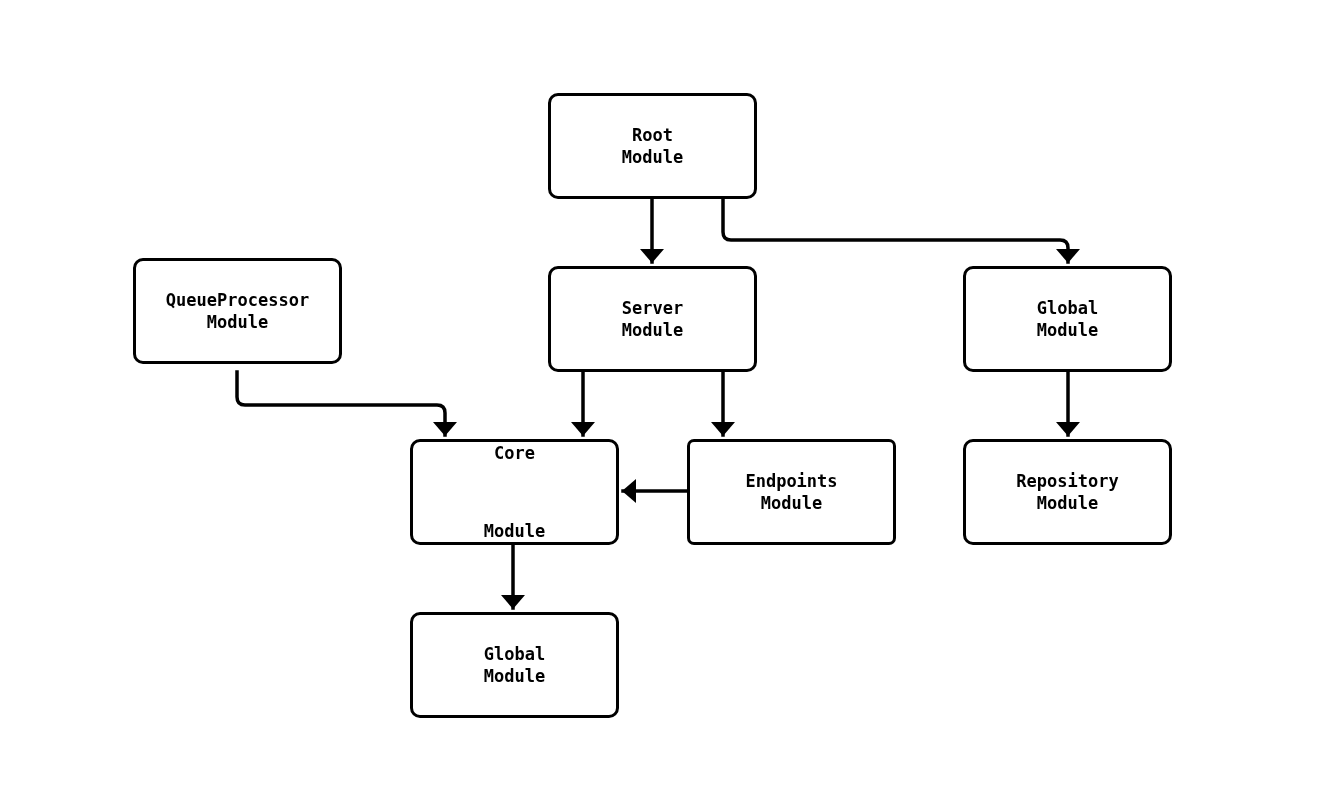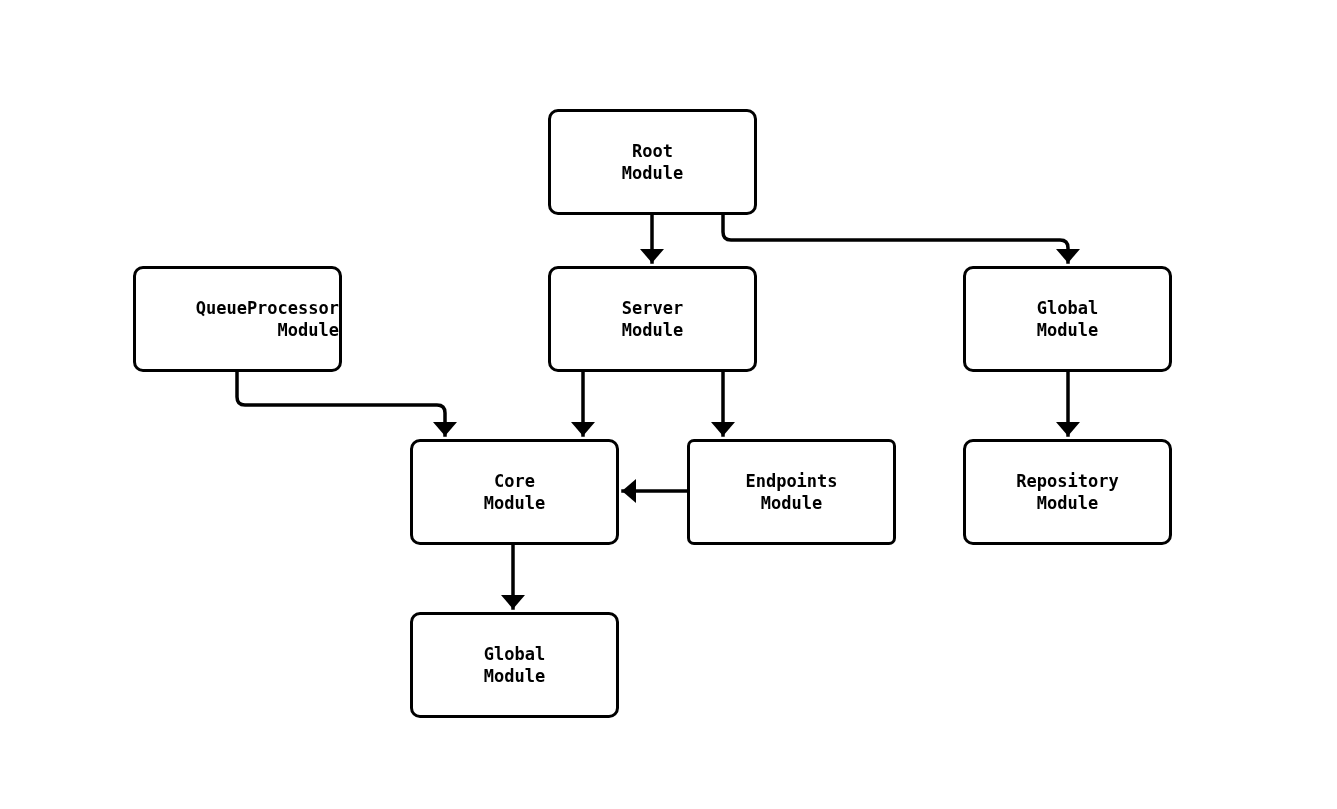--- a/index.html
+++ b/index.html
@@ -36,25 +36,25 @@
     justify-content: center;
     text-align: center;
     font-weight: bold;
     font-size: 17px;
     line-height: 22px;
     color: #000000;
   }
   .node span { display: block; white-space: nowrap; }
 
   
-  #node-root            { left: 548px; top: 93px; margin-top: 16px;  }
-  #node-queue-processor { left: 133px; top: 266px; align-items: flex-end; }
+  #node-root            { left: 548px; top: 93px;  }
+  #node-queue-processor { left: 133px; top: 258px; }
   #node-server          { left: 548px; top: 266px; }
   #node-global          { left: 963px; top: 266px; align-items: center; }
-  #node-core            { left: 410px; top: 439px; }
+  #node-core            { left: 410px; top: 439px; justify-content: space-between; }
   #node-endpoints       { left: 687px; top: 439px; border-radius: 7px; }
   #node-repository      { left: 963px; top: 439px; }
   #node-queue           { left: 410px; top: 612px; }
 
   .edge {
     fill: none;
     stroke: #000000;
     stroke-width: 3.5px;
     stroke-linecap: square;
     stroke-linejoin: round;

